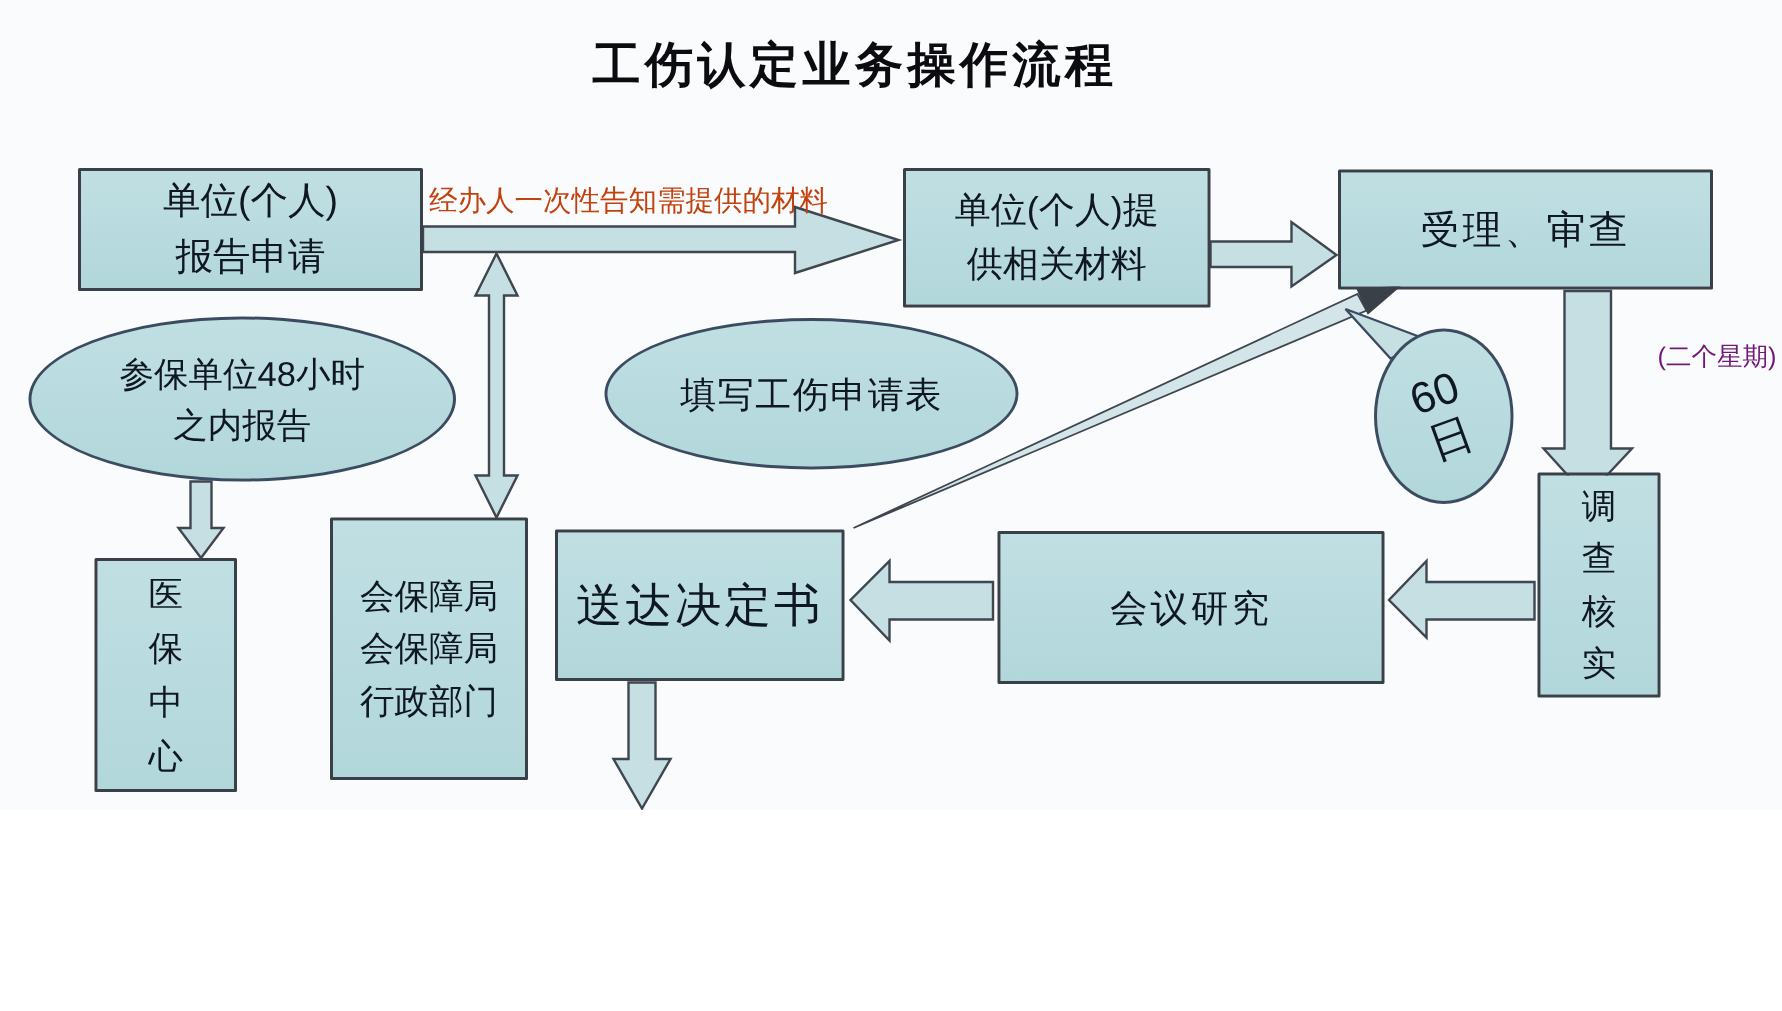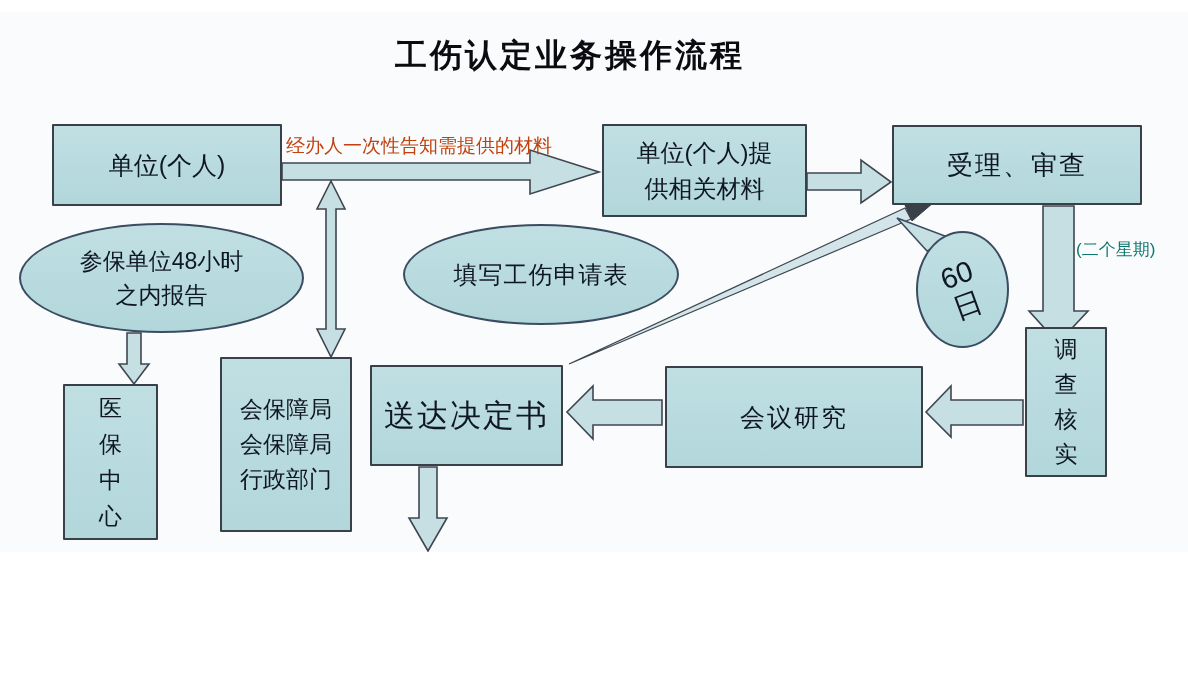--- a/index.html
+++ b/index.html
@@ -5,21 +5,20 @@
   html,body{margin:0;padding:0;}
   body{
     font-family:"Liberation Sans","DejaVu Sans",sans-serif;
     background:#ffffff;
   }
   .canvas{
     position:relative;
     width:1188px;height:540px;
     background:#f9fbfd;
     overflow:hidden;
-    margin-top:12px;
   }
   .page-title{
     position:absolute;left:330px;top:22px;width:480px;
     text-align:center;
     font-size:32px;font-weight:bold;letter-spacing:3px;
     color:#0c0c10;
   }
   .arrow-layer{
     position:absolute;left:0;top:0;z-index:1;
   }
@@ -50,21 +49,21 @@
   .box-medical{left:63px;top:372px;width:95px;height:156px;font-size:23px;line-height:36px;}
   .box-labor{left:220px;top:345px;width:132px;height:175px;font-size:23px;line-height:35px;}
   .box-investigate{left:1025px;top:315px;width:82px;height:150px;font-size:23px;line-height:35px;}
   .box-meeting{left:665px;top:354px;width:258px;height:102px;font-size:25px;letter-spacing:2px;}
   .box-deliver{left:370px;top:353px;width:193px;height:101px;font-size:31px;letter-spacing:2px;}
   .box-recipients{left:218px;top:540px;width:356px;height:117px;}
   .box-recipients .vtext{position:absolute;top:14px;font-size:25px;line-height:35px;}
   .recip-unit{left:63px;}
   .recip-person{left:262px;}
   .lbl-notify{left:286px;top:121px;font-size:19px;}
-  .lbl-twoweeks{left:1076px;top:226px;font-size:17px;color:#0f766e;}
+  .lbl-twoweeks{left:1105px;top:226px;font-size:17px;color:#701a75;}
   .footer-band{
     position:absolute;left:0;top:661px;width:1188px;height:13px;
     background:#e2e7ec;z-index:0;
   }
 </style>
 </head>
 <body>
 
 <div class="canvas">
 
@@ -92,20 +91,21 @@
 
     <polygon points="569,352 905,196 911,207" fill="#d3e5e8" stroke="#3f4650" stroke-width="1.2"></polygon>
     <polygon points="933,191 912,209 905,193" fill="#3a4048" stroke="#3a4048" stroke-width="1"></polygon>
 
     <polygon points="927,239 897,206 953,227" fill="#c6dfe3" stroke="#3c4c60" stroke-width="1.6"></polygon>
   </svg>
 
   <div class="node rect box-report">
     <div class="lines">
       <span>单位(个人)</span>
+      <span>报告申请</span>
     </div>
   </div>
 
   <div class="flabel lbl-notify">经办人一次性告知需提供的材料</div>
 
   <div class="node rect box-materials">
     <div class="lines">
       <span>单位(个人)提</span>
       <span>供相关材料</span>
     </div>

